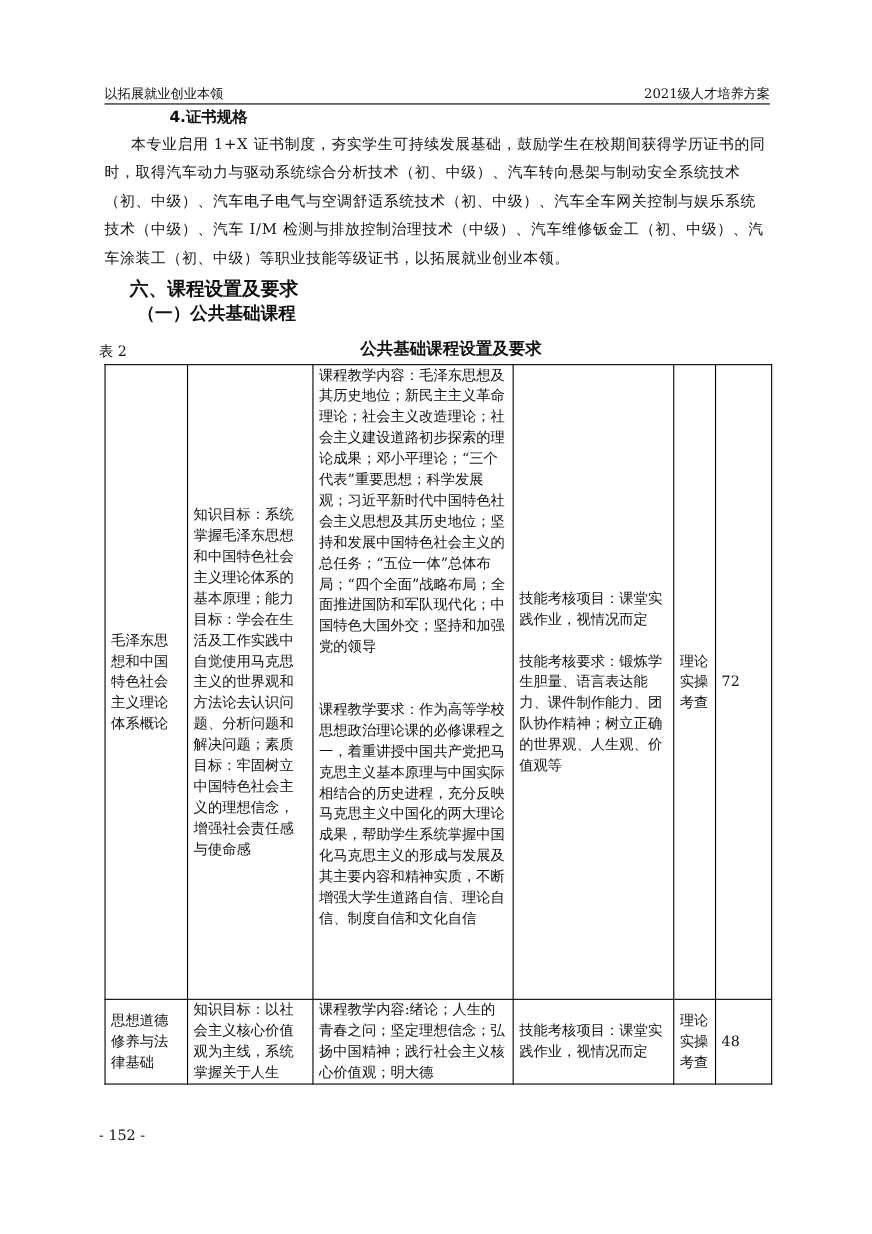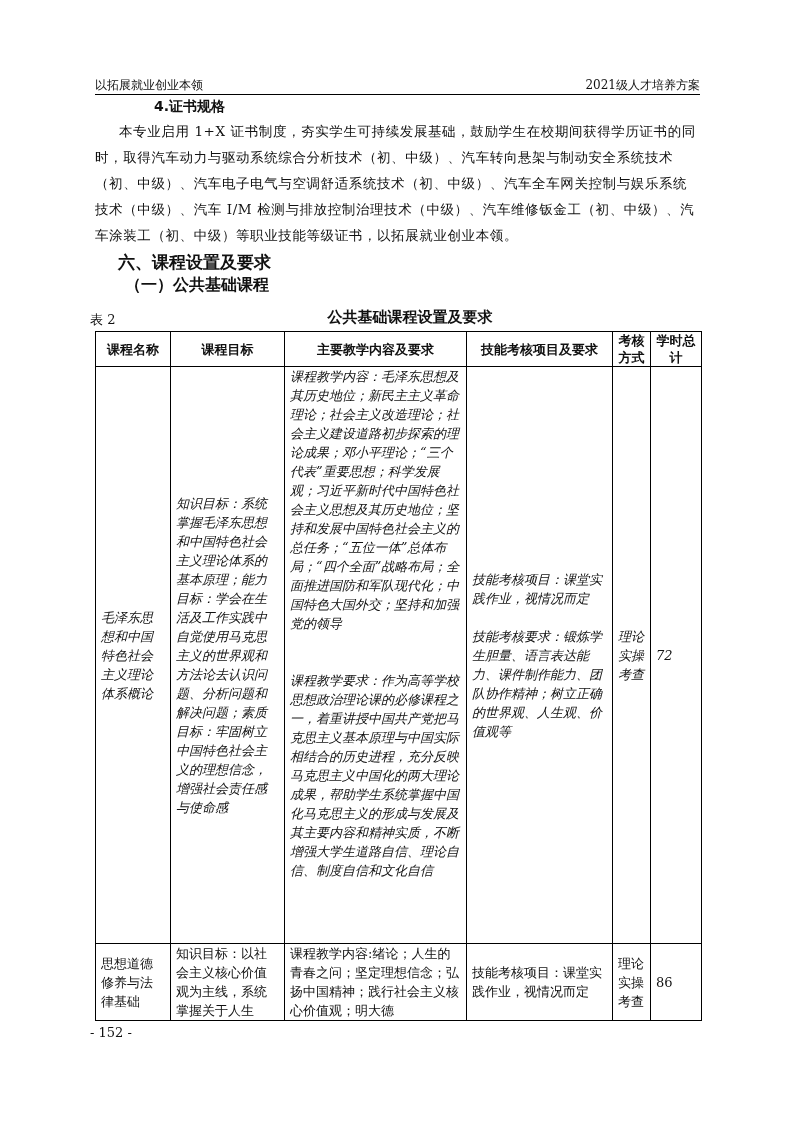--- a/index.html
+++ b/index.html
@@ -12,21 +12,21 @@
   .para{top:118px;text-indent:24px;letter-spacing:0.6px;}
   .h6{position:absolute;left:118px;top:251px;font-size:17px;font-weight:bold;font-family:"DejaVu Sans","Liberation Sans",sans-serif;}
   .h61{position:absolute;left:125px;top:275px;font-size:16px;font-weight:bold;font-family:"DejaVu Sans","Liberation Sans",sans-serif;}
   .tbl-label{position:absolute;left:90px;top:311px;font-size:13px;}
   .tbl-title{position:absolute;left:300px;top:308px;width:220px;text-align:center;font-size:15px;font-weight:bold;font-family:"DejaVu Sans","Liberation Sans",sans-serif;}
   table{position:absolute;left:95px;top:331px;width:606px;border-collapse:collapse;table-layout:fixed;font-size:13px;line-height:19px;}
   td,th{border:1.3px solid #000;padding:0 5px;vertical-align:middle;}
   th{height:34px;font-weight:bold;font-family:"DejaVu Sans","Liberation Sans",sans-serif;font-size:13px;line-height:17px;text-align:center;}
   td.c{text-align:left;}
   td.top{vertical-align:top;}
-  .r1 td{height:576px;font-style:italic;}
+  .r1 td{height:576px;}
   .r2 td{height:72px;}
   .gap{display:block;height:19px;}
   .pn{position:absolute;left:90px;top:1025px;font-size:13px;}
 </style>
 </head>
 <body>
 
 <div class="hdr">
   <span class="l">以拓展就业创业本领</span>
   <span class="r">2021级人才培养方案</span>
@@ -44,28 +44,20 @@
 <table>
   <colgroup>
     <col style="width:75px">
       <col style="width:114px">
       <col style="width:182px">
       <col style="width:146px">
       <col style="width:38px">
       <col style="width:51px">
   </colgroup>
   <tbody>
-      <tr>
-    <th>课程名称</th>
-    <th>课程目标</th>
-    <th>主要教学内容及要求</th>
-    <th>技能考核项目及要求</th>
-    <th>考核方式</th>
-    <th>学时总计</th>
-  </tr>
   <tr class="r1">
     <td>毛泽东思想和中国特色社会主义理论体系概论</td>
     <td>知识目标：系统掌握毛泽东思想和中国特色社会主义理论体系的基本原理；能力目标：学会在生活及工作实践中自觉使用马克思主义的世界观和方法论去认识问题、分析问题和解决问题；素质目标：牢固树立中国特色社会主义的理想信念，增强社会责任感与使命感</td>
     <td class="top">
       <span>课程教学内容：毛泽东思想及其历史地位；新民主主义革命理论；社会主义改造理论；社会主义建设道路初步探索的理论成果；邓小平理论；“三个代表”重要思想；科学发展观；习近平新时代中国特色社会主义思想及其历史地位；坚持和发展中国特色社会主义的总任务；“五位一体”总体布局；“四个全面”战略布局；全面推进国防和军队现代化；中国特色大国外交；坚持和加强党的领导</span>
       <span class="gap"></span><span class="gap"></span>
       <span>课程教学要求：作为高等学校思想政治理论课的必修课程之一，着重讲授中国共产党把马克思主义基本原理与中国实际相结合的历史进程，充分反映马克思主义中国化的两大理论成果，帮助学生系统掌握中国化马克思主义的形成与发展及其主要内容和精神实质，不断增强大学生道路自信、理论自信、制度自信和文化自信</span>
     </td>
     <td>
       <span>技能考核项目：课堂实践作业，视情况而定</span>
@@ -74,18 +66,18 @@
     </td>
     <td>理论实操考查</td>
     <td class="c">72</td>
   </tr>
   <tr class="r2">
     <td>思想道德修养与法律基础</td>
     <td class="top">知识目标：以社会主义核心价值观为主线，系统掌握关于人生</td>
     <td class="top">课程教学内容:绪论；人生的青春之问；坚定理想信念；弘扬中国精神；践行社会主义核心价值观；明大德</td>
     <td>技能考核项目：课堂实践作业，视情况而定</td>
     <td>理论实操考查</td>
-    <td class="c">86</td>
+    <td class="c">48</td>
   </tr>
 </tbody>
   </table>
 
 <div class="pn">- 152 -</div>
 
 </body></html>

